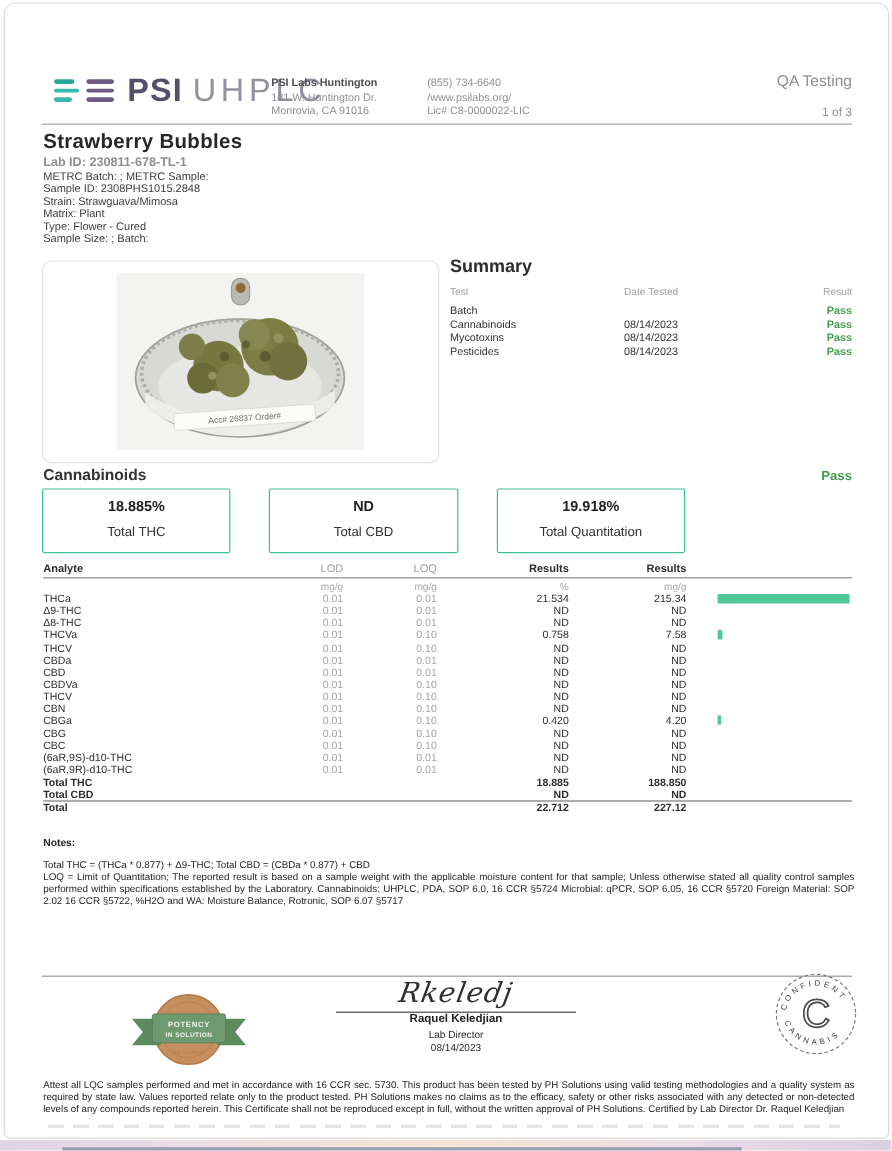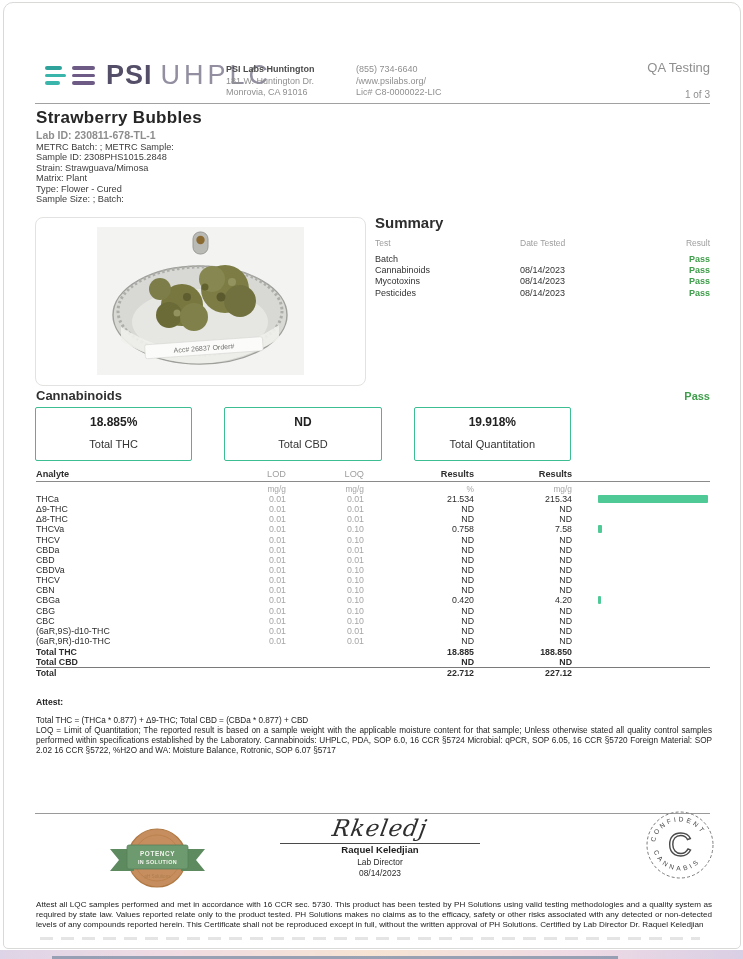--- a/index.html
+++ b/index.html
@@ -388,21 +388,21 @@
           <div>Total</div>
           <div class="num"></div>
           <div class="num"></div>
           <div class="num">22.712</div>
           <div class="num">227.12</div>
           <div class="c-bar"></div>
         </div>
       </div>
   </div>
 
-  <div class="notes-title">Attest:</div>
+  <div class="notes-title">Notes:</div>
   <div class="notes-body">
     <div>Total THC = (THCa * 0.877) + Δ9-THC; Total CBD = (CBDa * 0.877) + CBD</div>
     <div>LOQ = Limit of Quantitation; The reported result is based on a sample weight with the applicable moisture content for that sample; Unless otherwise stated all quality control samples performed within specifications established by the Laboratory. Cannabinoids: UHPLC,  PDA, SOP 6.0, 16 CCR §5724 Microbial: qPCR, SOP 6.05, 16 CCR §5720  Foreign Material: SOP 2.02 16 CCR §5722, %H2O and WA: Moisture  Balance,  Rotronic,  SOP 6.07 §5717</div>
   </div>
 
   <div class="foot-rule"></div>
 
   <div class="badge-wrap">
     <svg width="115" height="82" viewBox="0 0 115 82">
       <circle cx="57" cy="38" r="29" fill="#c68e5e" stroke="#b07842" stroke-width="1.2"></circle>

